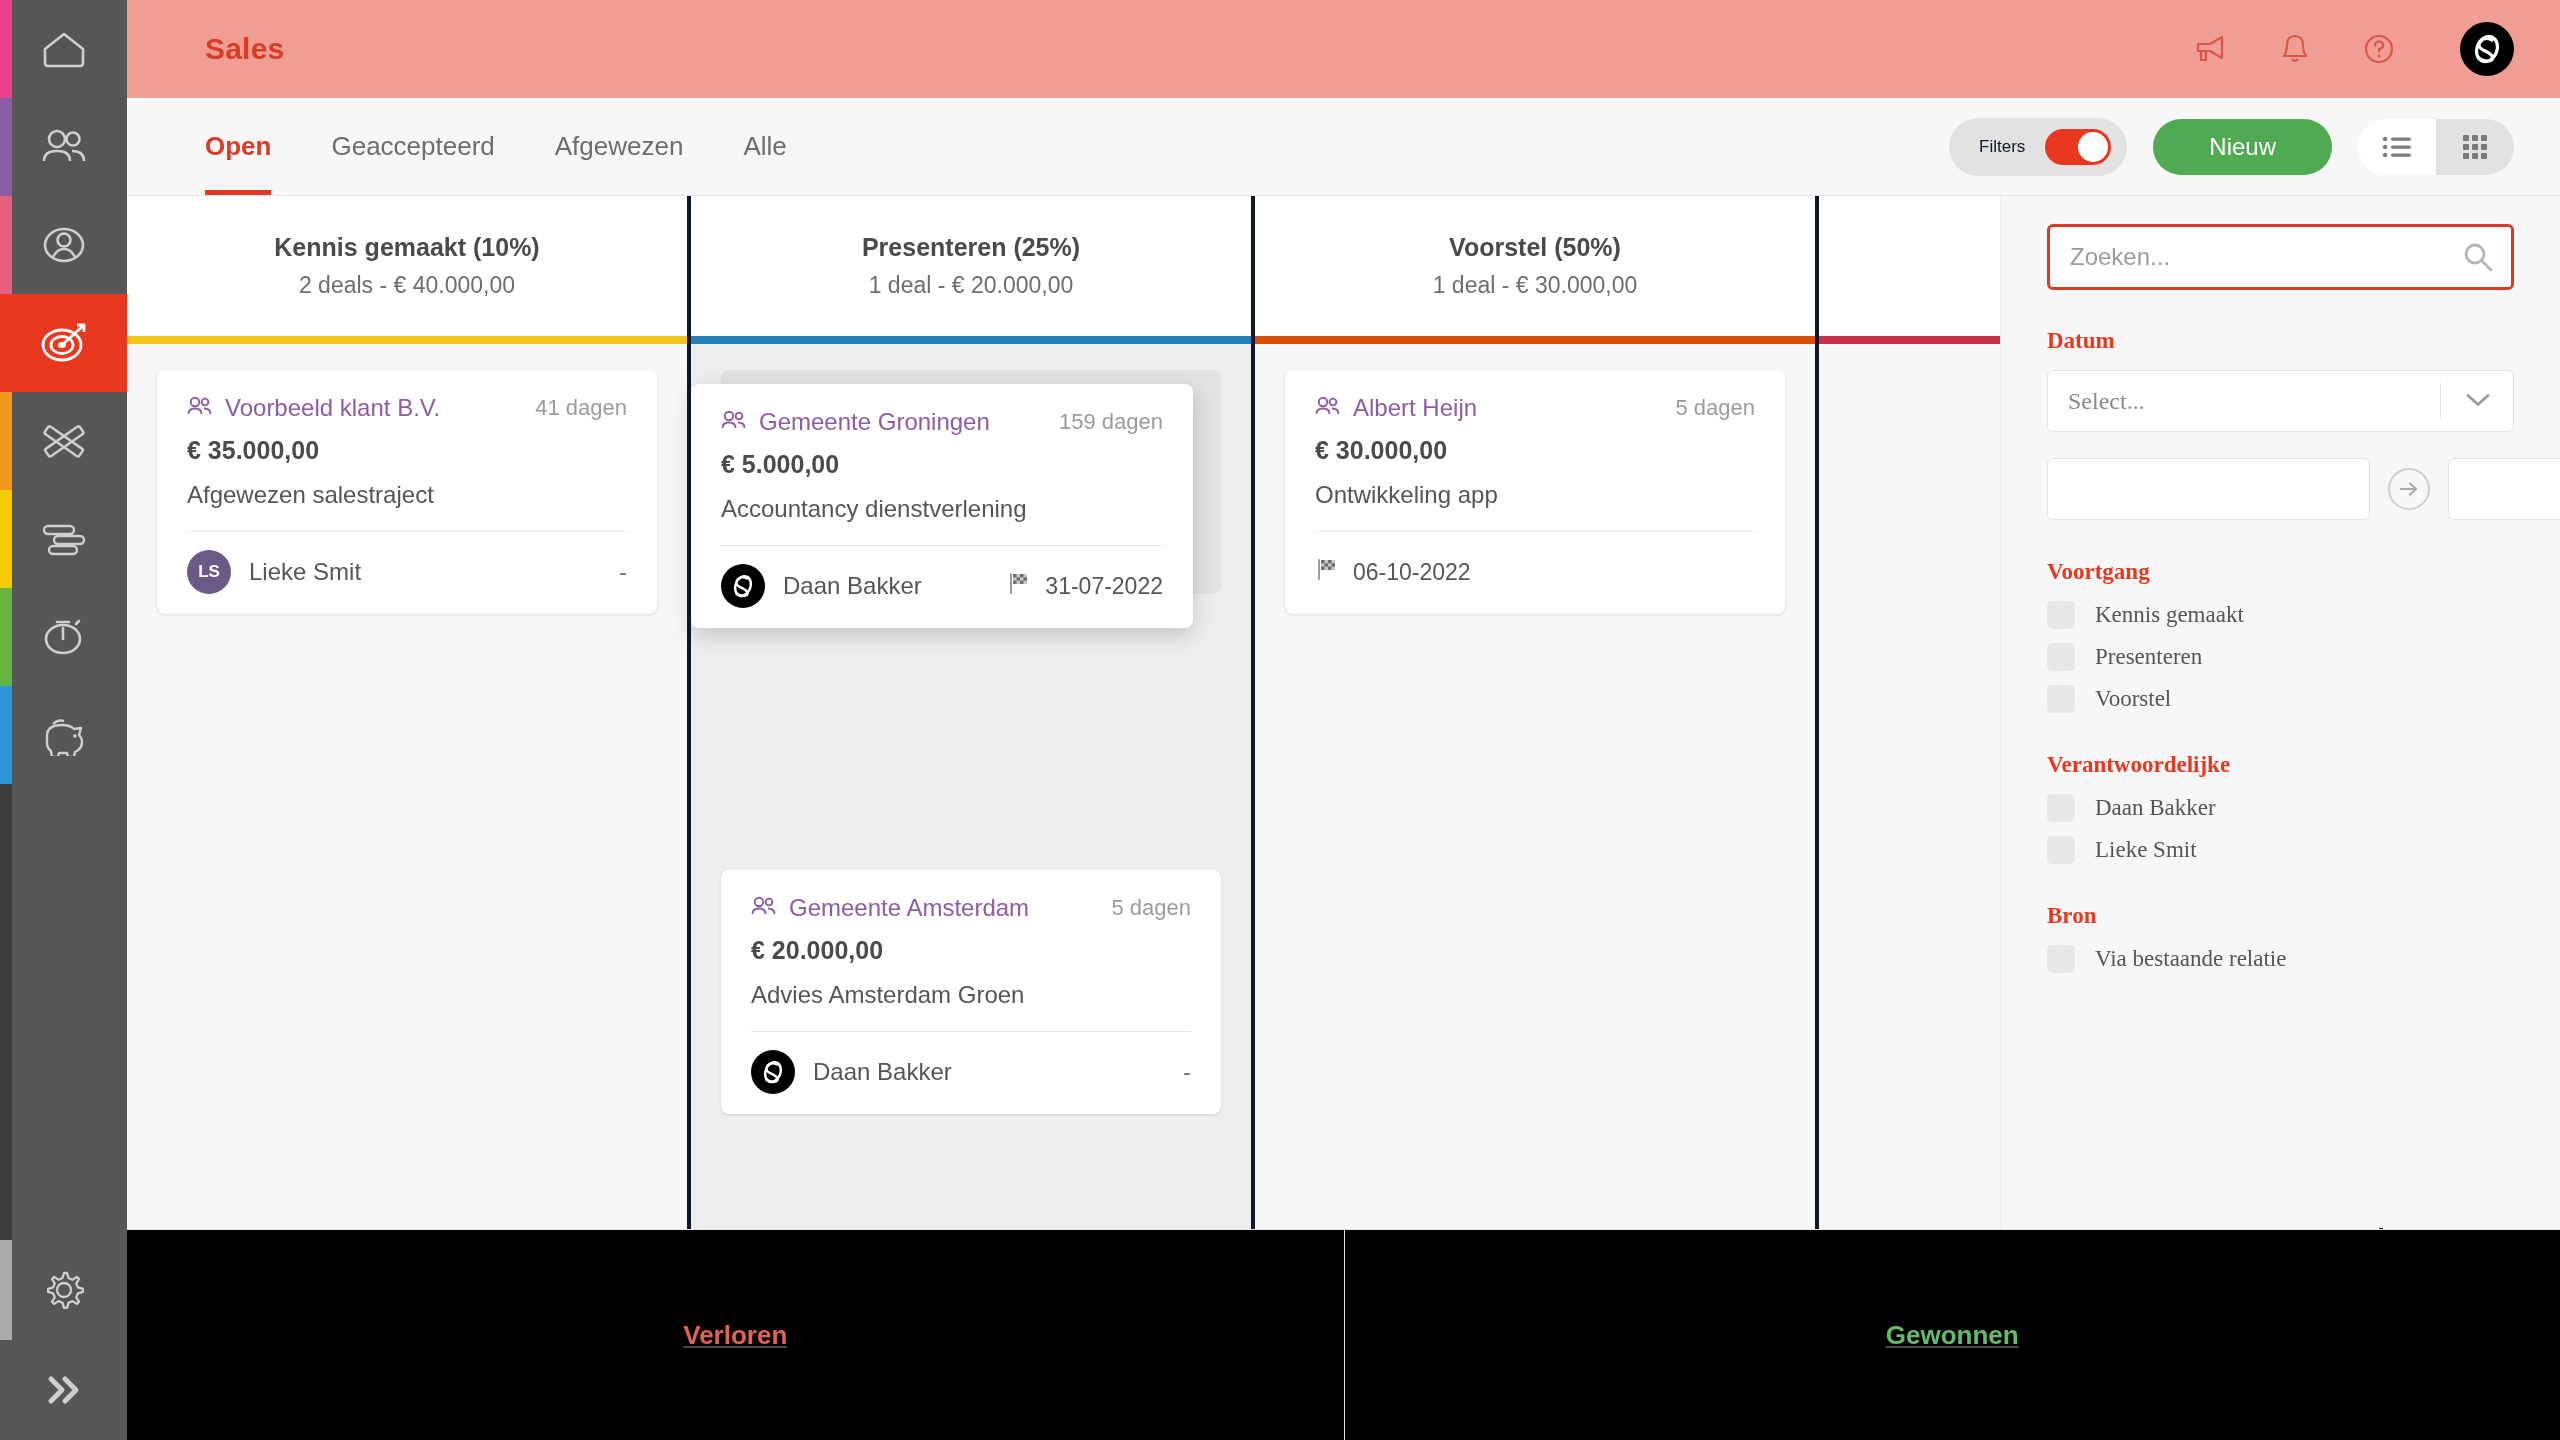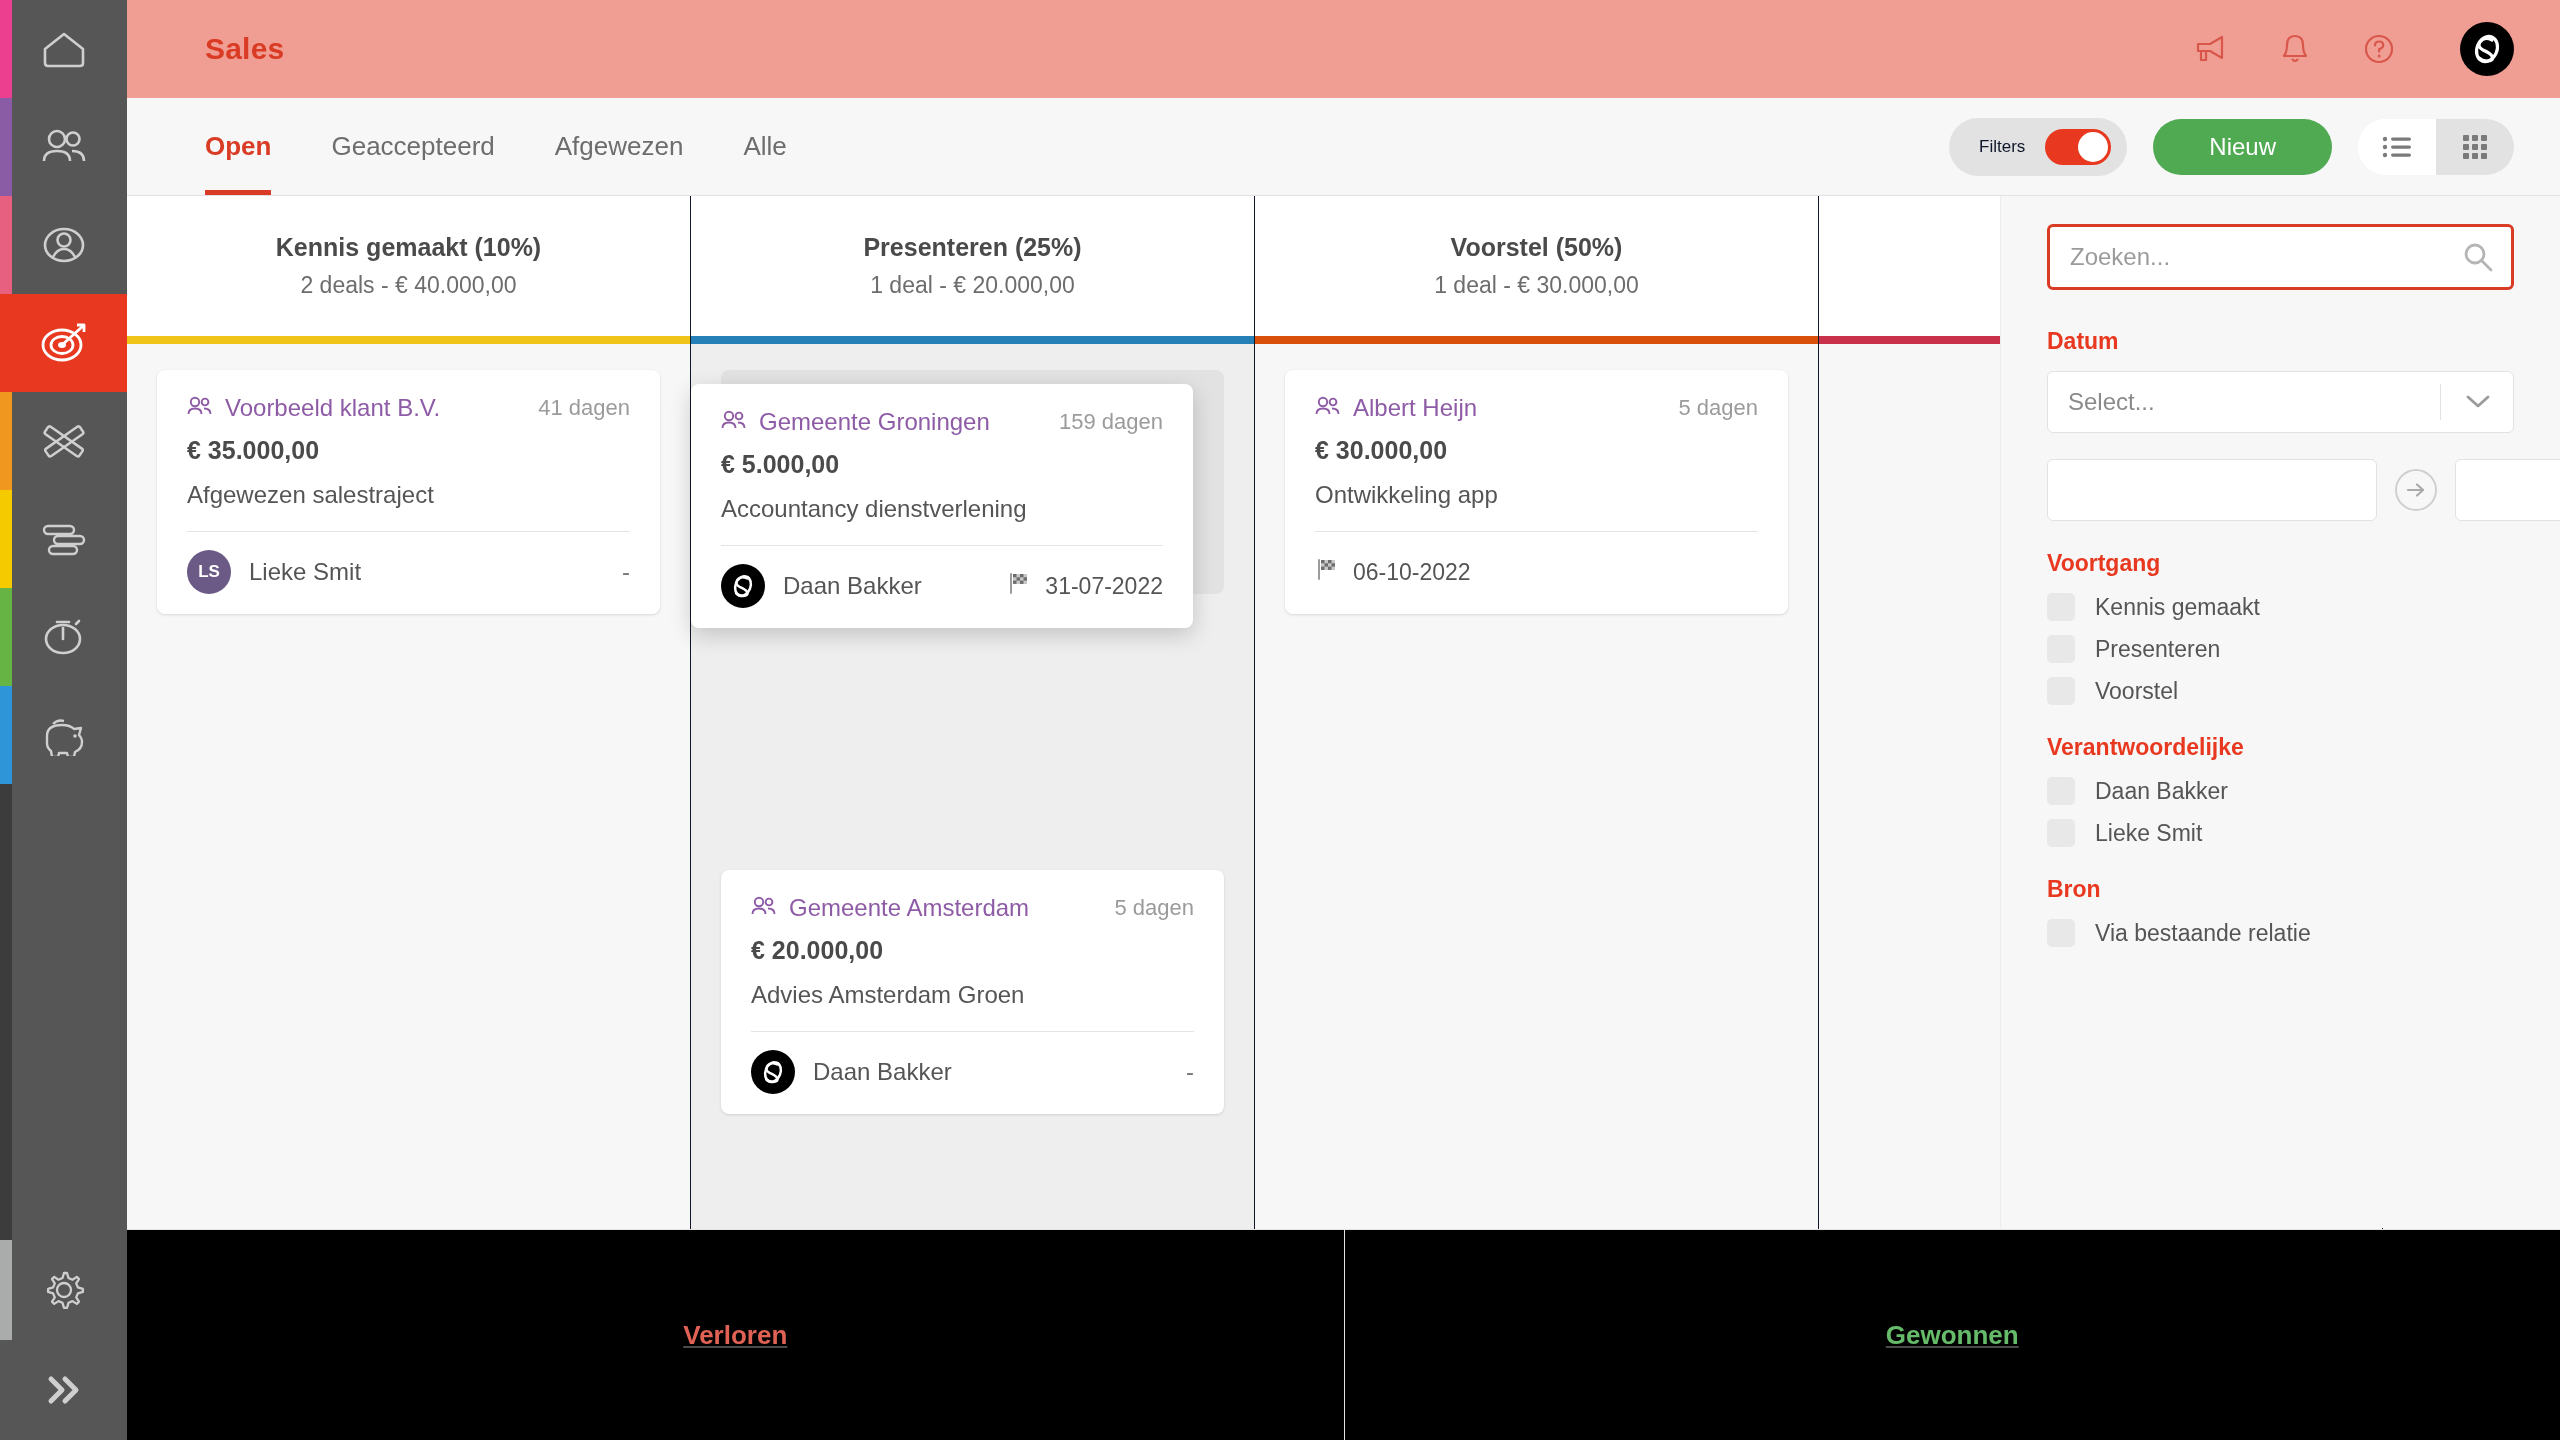--- a/index.html
+++ b/index.html
@@ -95,21 +95,21 @@
   }
   .viewtoggle .vbtn.active { background: #e2e2e2; }
 
   
   .board {
     position: relative; height: 1033px; background: #f7f7f7;
     display: flex; padding-left: 0;
   }
   .col {
     position: relative; width: 564px; flex: 0 0 564px;
-    border-right: 1px solid #0f172a; display: flex; flex-direction: column;
+    border-right: 4px solid #0f172a; display: flex; flex-direction: column;
   }
   .col-head {
     height: 140px; background: #fff; display: flex; flex-direction: column;
     align-items: center; justify-content: center; gap: 10px;
   }
   .col-title { font-size: 25px; font-weight: bold; color: #4a4a4a; white-space: nowrap; }
   .col-sub { font-size: 23px; color: #6d6d6d; white-space: nowrap; }
   .col-accent { height: 8px; width: 100%; }
   .col-body { flex: 1 1 auto; padding: 26px 30px; background: #f7f7f7; position: relative; }
   .col-body.dragover { background: #eeeeee; }
@@ -167,21 +167,21 @@
   .search-input {
     width: 100%; height: 66px; border: 3px solid #d93b24; border-radius: 6px;
     background: #fff; font-size: 24px; color: #555; padding: 0 66px 0 20px;
     font-family: inherit; outline: none;
   }
   .search-input::placeholder { color: #9b9b9b; }
   .search-icon-btn {
     position: absolute; right: 20px; top: 50%; transform: translateY(-50%);
     width: 32px; height: 32px;
   }
-  .f-group { margin-bottom: 29px; }
+  .f-group { margin-bottom: 39px; font-family: Liberation Serif, serif; }
   .f-title { color: #e8381f; font-size: 23px; font-weight: bold; margin-bottom: 16px; }
   .f-select {
     position: relative; width: 100%; height: 62px; background: #fff;
     border: 1px solid #e2e2e2; border-radius: 6px; display: flex; align-items: center;
     padding: 0 20px; font-size: 24px; color: #8a8a8a; margin-bottom: 26px;
   }
   .f-select .sep {
     position: absolute; right: 72px; top: 12px; bottom: 12px; width: 1px; background: #e2e2e2;
   }
   .f-select .chev { position: absolute; right: 22px; top: 50%; transform: translateY(-50%); }

